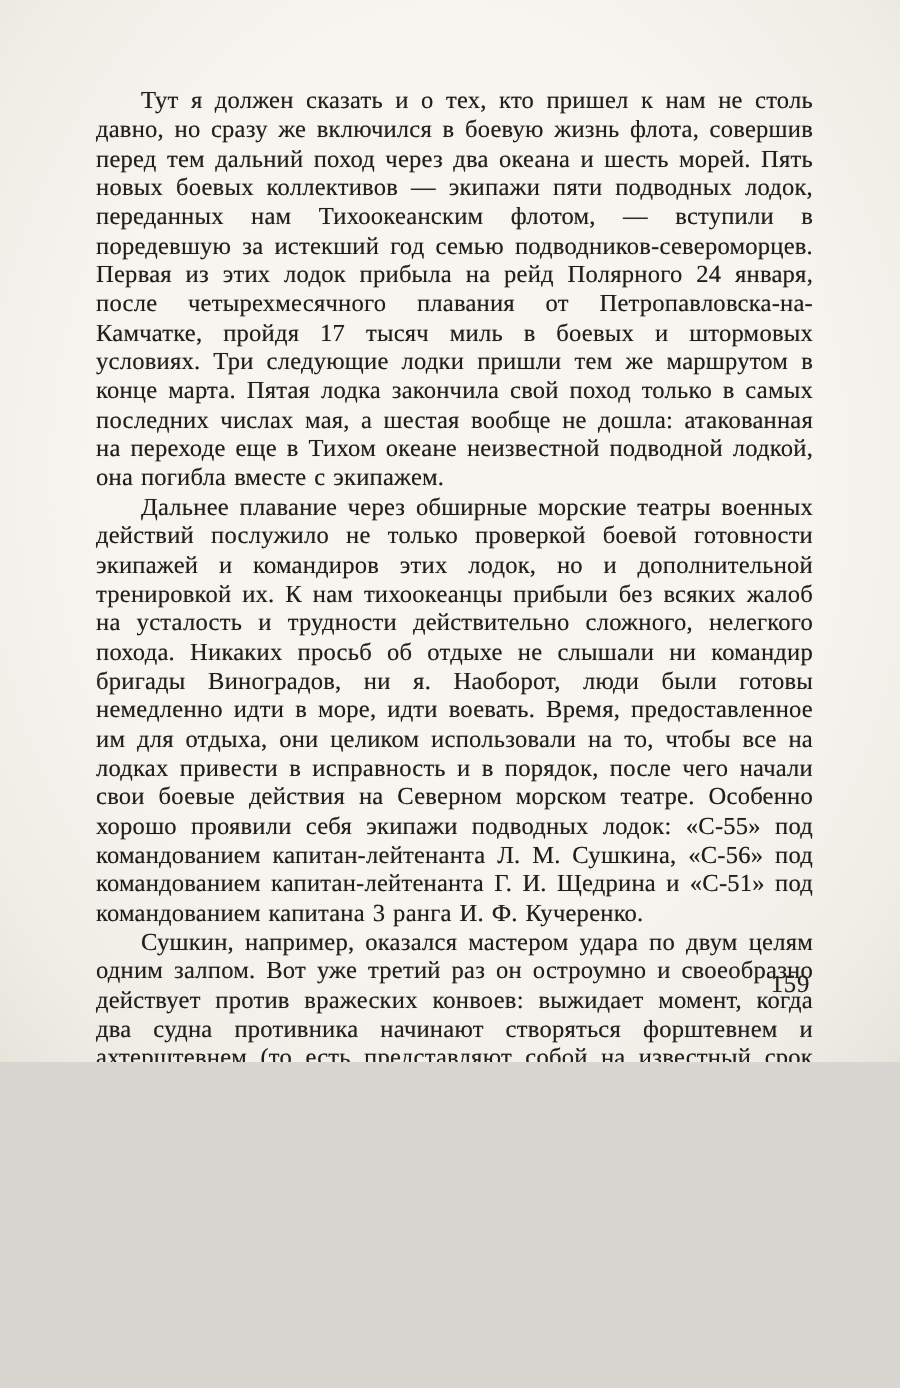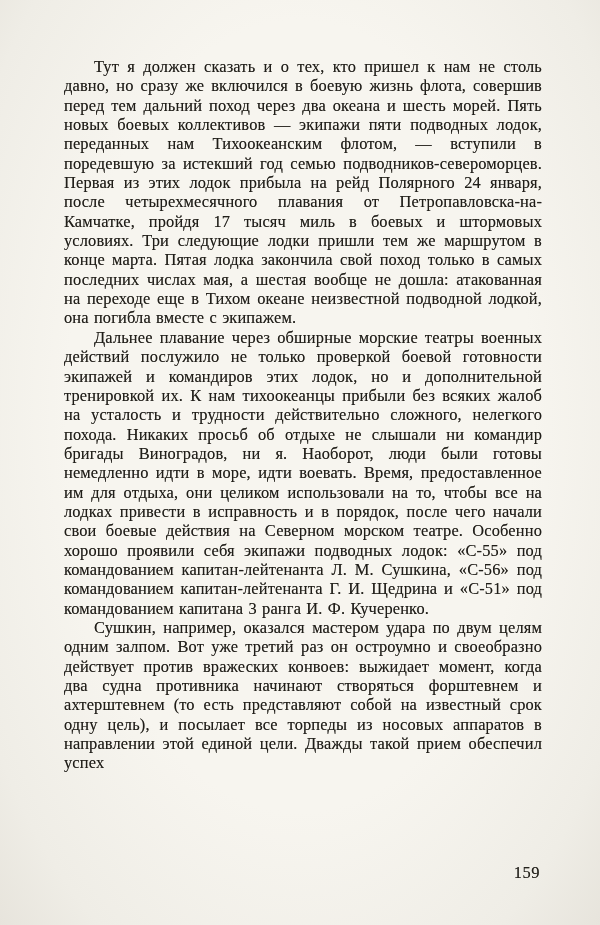--- a/index.html
+++ b/index.html
@@ -3,21 +3,21 @@
   <meta charset="utf-8">
   <style>
     html, body {
       margin: 0;
       padding: 0;
       background: #d8d6d0;
     }
     .scan-page {
       position: relative;
       width: 600px;
-      height: 925px;
+      height: 708px;
       margin: 0 auto;
       box-sizing: border-box;
       background:
         radial-gradient(ellipse at 50% 45%, #f7f5ef 55%, #efede6 85%, #e7e4dc 100%);
       overflow: hidden;
       padding-left: 32px;
     }
     .text-block {
       position: absolute;
       left: 64px;

